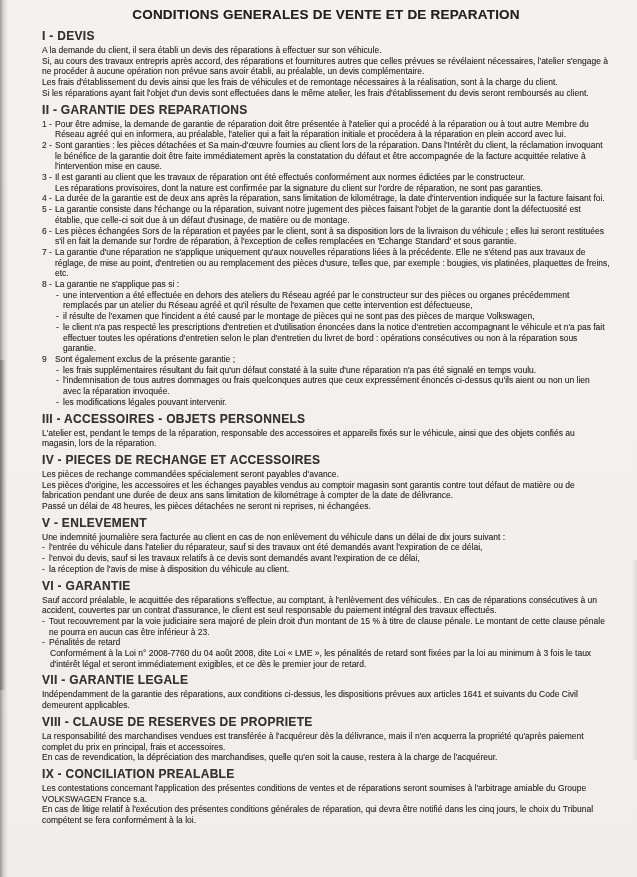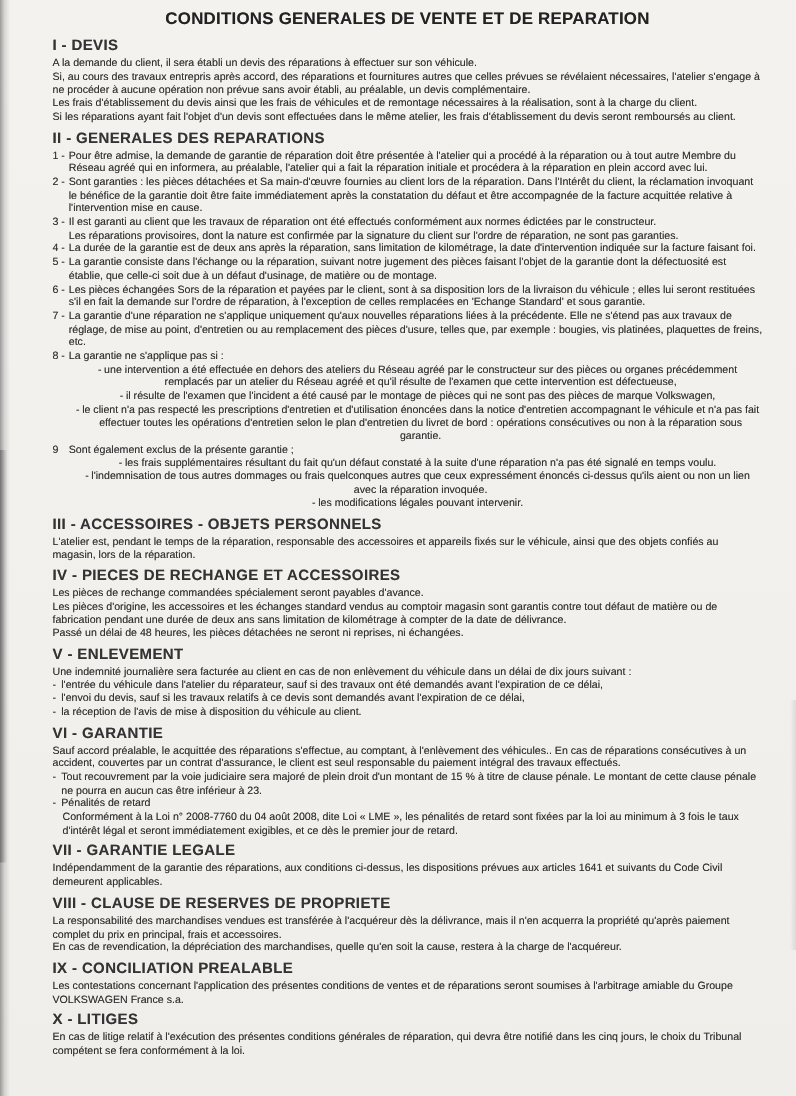--- a/index.html
+++ b/index.html
@@ -46,21 +46,21 @@
   }
   .blk{
     font-size:8.5px;line-height:10.7px;
     margin:0;color:#2e2e2e;
   }
   .blk.p{padding:0;}
   .blk.n{padding-left:13px;text-indent:-13px;}
   .blk.n .lab{display:inline-block;width:13px;text-indent:0;}
   .blk.d{padding-left:7px;text-indent:-7px;}
   .blk.d .lab{display:inline-block;width:7px;text-indent:0;}
-  .blk.dd{margin-left:14px;padding-left:7px;text-indent:-7px;text-align:center;}
+  .blk.dd{margin-left:14px;padding-left:7px;text-indent:-7px;}
   .blk.dd .lab{display:inline-block;width:7px;text-indent:0;}
   .blk.c{margin-left:8px;}
   .blk.c2{margin-left:13px;}
 </style>
 </head>
 <body>
 
 <div class="page">
   <div class="scan-left"></div>
   <div class="scan-left-dark"></div>
@@ -68,21 +68,21 @@
   <h1 class="title">CONDITIONS GENERALES DE VENTE ET DE REPARATION</h1>
   <div id="sections">
       <section>
         <h2 class="sec">I - DEVIS</h2>
         <div class="blk p">A la demande du client, il sera établi un devis des réparations à effectuer sur son véhicule.</div>
         <div class="blk p">Si, au cours des travaux entrepris après accord, des réparations et fournitures autres que celles prévues se révélaient nécessaires, l'atelier s'engage à ne procéder à aucune opération non prévue sans avoir établi, au préalable, un devis complémentaire.</div>
         <div class="blk p">Les frais d'établissement du devis ainsi que les frais de véhicules et de remontage nécessaires à la réalisation, sont à la charge du client.</div>
         <div class="blk p">Si les réparations ayant fait l'objet d'un devis sont effectuées dans le même atelier, les frais d'établissement du devis seront remboursés au client.</div>
       </section>
       <section>
-        <h2 class="sec">II - GENERALES DES REPARATIONS</h2>
+        <h2 class="sec">II - GARANTIE DES REPARATIONS</h2>
         <div class="blk n"><span class="lab">1 -</span>Pour être admise, la demande de garantie de réparation doit être présentée à l'atelier qui a procédé à la réparation ou à tout autre Membre du Réseau agréé qui en informera, au préalable, l'atelier qui a fait la réparation initiale et procédera à la réparation en plein accord avec lui.</div>
         <div class="blk n"><span class="lab">2 -</span>Sont garanties : les pièces détachées et Sa main-d'œuvre fournies au client lors de la réparation. Dans l'Intérêt du client, la réclamation invoquant le bénéfice de la garantie doit être faite immédiatement après la constatation du défaut et être accompagnée de la facture acquittée relative à l'intervention mise en cause.</div>
         <div class="blk n"><span class="lab">3 -</span>Il est garanti au client que les travaux de réparation ont été effectués conformément aux normes édictées par le constructeur.</div>
         <div class="blk c2">Les réparations provisoires, dont la nature est confirmée par la signature du client sur l'ordre de réparation, ne sont pas garanties.</div>
         <div class="blk n"><span class="lab">4 -</span>La durée de la garantie est de deux ans après la réparation, sans limitation de kilométrage, la date d'intervention indiquée sur la facture faisant foi.</div>
         <div class="blk n"><span class="lab">5 -</span>La garantie consiste dans l'échange ou la réparation, suivant notre jugement des pièces faisant l'objet de la garantie dont la défectuosité est établie, que celle-ci soit due à un défaut d'usinage, de matière ou de montage.</div>
         <div class="blk n"><span class="lab">6 -</span>Les pièces échangées Sors de la réparation et payées par le client, sont à sa disposition lors de la livraison du véhicule ; elles lui seront restituées s'il en fait la demande sur l'ordre de réparation, à l'exception de celles remplacées en 'Echange Standard' et sous garantie.</div>
         <div class="blk n"><span class="lab">7 -</span>La garantie d'une réparation ne s'applique uniquement qu'aux nouvelles réparations liées à la précédente. Elle ne s'étend pas aux travaux de réglage, de mise au point, d'entretien ou au remplacement des pièces d'usure, telles que, par exemple : bougies, vis platinées, plaquettes de freins, etc.</div>
         <div class="blk n"><span class="lab">8 -</span>La garantie ne s'applique pas si :</div>
         <div class="blk dd"><span class="lab">-</span>une intervention a été effectuée en dehors des ateliers du Réseau agréé par le constructeur sur des pièces ou organes précédemment remplacés par un atelier du Réseau agréé et qu'il résulte de l'examen que cette intervention est défectueuse,</div>
@@ -93,21 +93,21 @@
         <div class="blk dd"><span class="lab">-</span>l'indemnisation de tous autres dommages ou frais quelconques autres que ceux expressément énoncés ci-dessus qu'ils aient ou non un lien avec la réparation invoquée.</div>
         <div class="blk dd"><span class="lab">-</span>les modifications légales pouvant intervenir.</div>
       </section>
       <section>
         <h2 class="sec">III - ACCESSOIRES - OBJETS PERSONNELS</h2>
         <div class="blk p">L'atelier est, pendant le temps de la réparation, responsable des accessoires et appareils fixés sur le véhicule, ainsi que des objets confiés au magasin, lors de la réparation.</div>
       </section>
       <section>
         <h2 class="sec">IV - PIECES DE RECHANGE ET ACCESSOIRES</h2>
         <div class="blk p">Les pièces de rechange commandées spécialement seront payables d'avance.</div>
-        <div class="blk p">Les pièces d'origine, les accessoires et les échanges standard vendus au comptoir magasin sont garantis contre tout défaut de matière ou de fabrication pendant une durée de deux ans sans limitation de kilométrage à compter de la date de délivrance.</div>
+        <div class="blk p">Les pièces d'origine, les accessoires et les échanges payables vendus au comptoir magasin sont garantis contre tout défaut de matière ou de fabrication pendant une durée de deux ans sans limitation de kilométrage à compter de la date de délivrance.</div>
         <div class="blk p">Passé un délai de 48 heures, les pièces détachées ne seront ni reprises, ni échangées.</div>
       </section>
       <section>
         <h2 class="sec">V - ENLEVEMENT</h2>
         <div class="blk p">Une indemnité journalière sera facturée au client en cas de non enlèvement du véhicule dans un délai de dix jours suivant :</div>
         <div class="blk d"><span class="lab">-</span>l'entrée du véhicule dans l'atelier du réparateur, sauf si des travaux ont été demandés avant l'expiration de ce délai,</div>
         <div class="blk d"><span class="lab">-</span>l'envoi du devis, sauf si les travaux relatifs à ce devis sont demandés avant l'expiration de ce délai,</div>
         <div class="blk d"><span class="lab">-</span>la réception de l'avis de mise à disposition du véhicule au client.</div>
       </section>
       <section>
@@ -124,17 +124,16 @@
       <section>
         <h2 class="sec">VIII - CLAUSE DE RESERVES DE PROPRIETE</h2>
         <div class="blk p">La responsabilité des marchandises vendues est transférée à l'acquéreur dès la délivrance, mais il n'en acquerra la propriété qu'après paiement complet du prix en principal, frais et accessoires.</div>
         <div class="blk p">En cas de revendication, la dépréciation des marchandises, quelle qu'en soit la cause, restera à la charge de l'acquéreur.</div>
       </section>
       <section>
         <h2 class="sec">IX - CONCILIATION PREALABLE</h2>
         <div class="blk p">Les contestations concernant l'application des présentes conditions de ventes et de réparations seront soumises à l'arbitrage amiable du Groupe VOLKSWAGEN France s.a.</div>
       </section>
       <section>
-        <h2 class="sec">X - LITIGES</h2>
         <div class="blk p">En cas de litige relatif à l'exécution des présentes conditions générales de réparation, qui devra être notifié dans les cinq jours, le choix du Tribunal compétent se fera conformément à la loi.</div>
       </section>
     </div>
 </div>
 
 </body></html>

